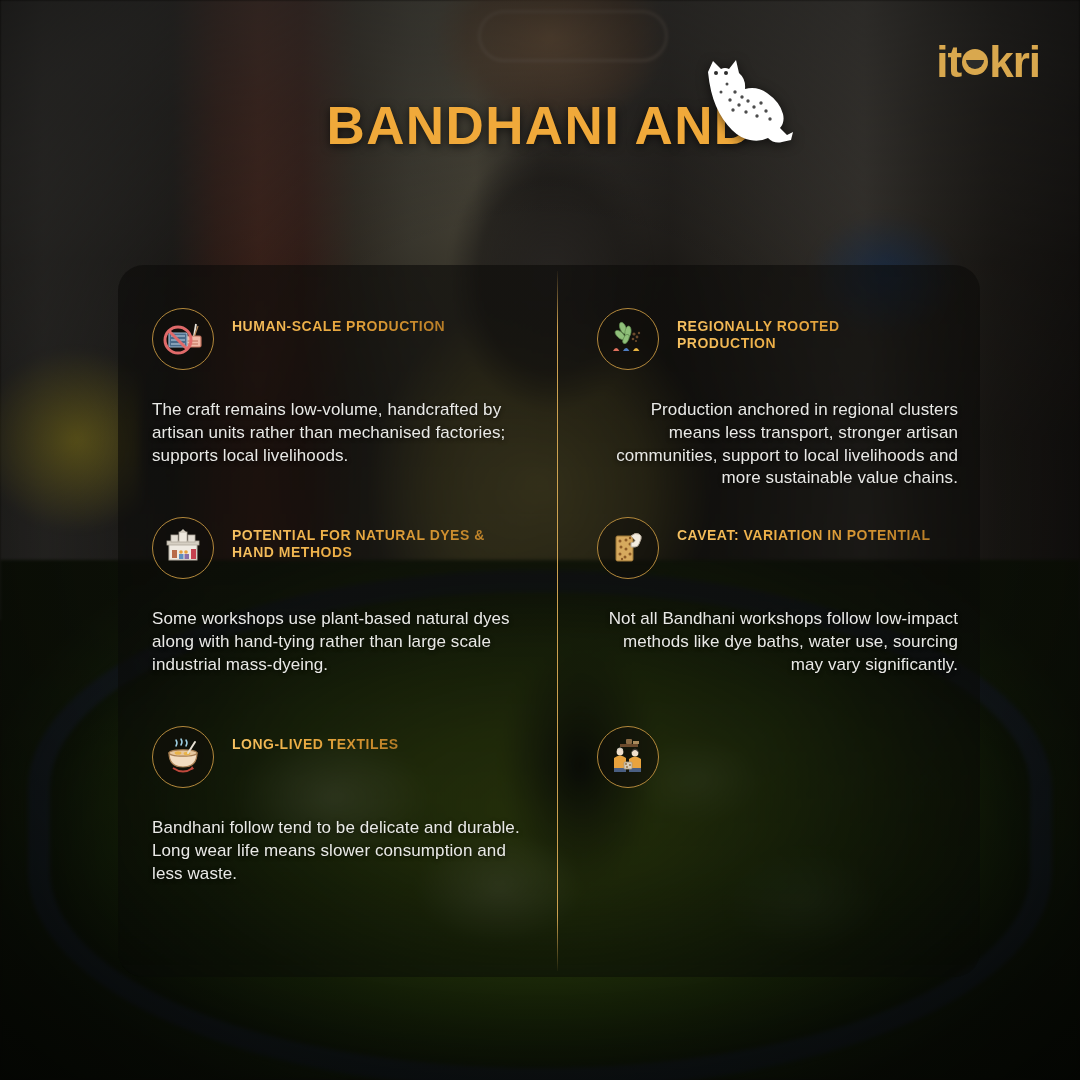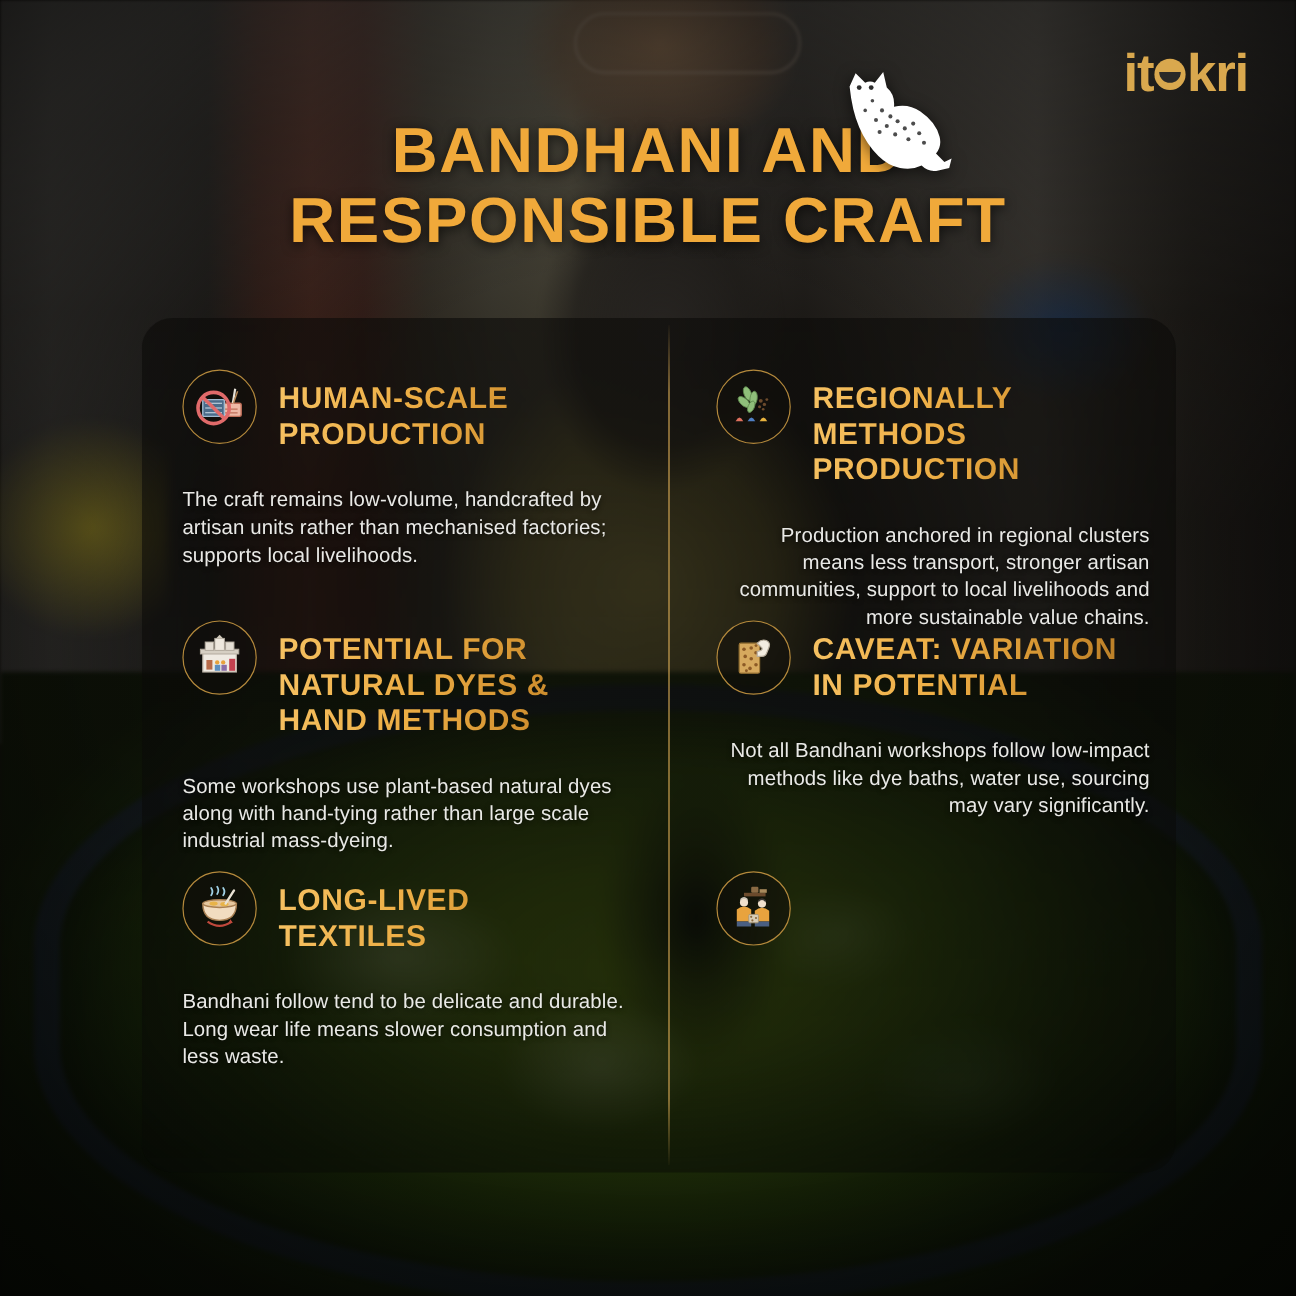--- a/index.html
+++ b/index.html
@@ -182,21 +182,21 @@
     flex:0 0 auto;
     width:62px; height:62px; border-radius:50%;
     border:1.4px solid #b4893c;
     background:rgba(16,14,11,.55);
     display:flex; align-items:center; justify-content:center;
     margin-top:2px;
   }
   .icon-badge svg{ width:44px; height:44px; display:block; }
 
   .card-title{
-    font-size:25px; font-weight:800; letter-spacing:.5px;
+    font-size:14px; font-weight:800; letter-spacing:.5px;
     line-height:1.18;
     margin-top:12px;
     background:linear-gradient(97deg, #f6c162 0%, #edae45 40%, #d0902f 78%, #b67c27 100%);
     -webkit-background-clip:text; background-clip:text;
     -webkit-text-fill-color:transparent; color:#edae45;
     text-shadow:none;
     max-width:270px;
   }
   .col-r .card-title{ max-width:260px; }
 
@@ -230,21 +230,20 @@
   </div>
 
   <div class="logo">
     <span>it</span>
       <span class="lg-o"></span>
       <span>kri</span>
   </div>
 
   <div class="title-wrap">
     <div class="title-line">BANDHANI AND</div>
-    <div class="title-line">RESPONSIBLE CRAFT</div>
   </div>
 
   <svg class="cat-mascot" viewBox="0 0 104 100">
     <g fill="#ffffff">
       <path d="M14 16 L19 5 L27 13 Q31 11 35 13 L42 4 L45 17 Q52 23 51 33 Q63 30 73 37 Q86 46 89 58 Q91 66 86 72 L93 79 L99 76 L97 84 L88 86 Q80 88 74 82 Q66 86 56 84 Q46 82 38 74 Q28 64 22 50 Q16 36 14 16 Z"></path>
       <path d="M61 62 Q69 72 68 84 L63 83 Q62 72 57 65 Z"></path>
     </g>
     <g fill="#2d2d2d" opacity=".85">
       <circle cx="41" cy="36" r="1.7"></circle>
         <circle cx="48" cy="41" r="1.7"></circle>
@@ -304,21 +303,21 @@
                   <circle cx="31" cy="20" r="1.4"></circle>
                 <circle cx="27" cy="22" r="1.3"></circle>
                   <circle cx="33" cy="16" r="1.2"></circle>
                 <circle cx="30" cy="24" r="1.1"></circle>
               </g>
               <path d="M7 34 q3.2-6 6.4 0 z" fill="#e0715e"></path>
               <path d="M17 34 q3.2-6 6.4 0 z" fill="#4f7fc4"></path>
               <path d="M27 34 q3.2-6 6.4 0 z" fill="#e8b33f"></path>
             </svg>
           </div>
-          <div class="card-title">REGIONALLY METHODS PRODUCTION</div>
+          <div class="card-title">REGIONALLY ROOTED PRODUCTION</div>
         </div>
         <div class="card-body">Production anchored in regional clusters means less transport, stronger artisan communities, support to local livelihoods and more sustainable value chains.</div>
       </div>
 
       <div class="card col-l">
         <div class="card-head">
           <div class="icon-badge">
             <svg viewBox="0 0 44 44">
               <rect x="8" y="18" width="28" height="16" fill="#efeae2" stroke="#b8b0a4" stroke-width="1"></rect>
               <rect x="6" y="15" width="32" height="4" fill="#d6cfc3" stroke="#b0a89c" stroke-width=".8"></rect>

